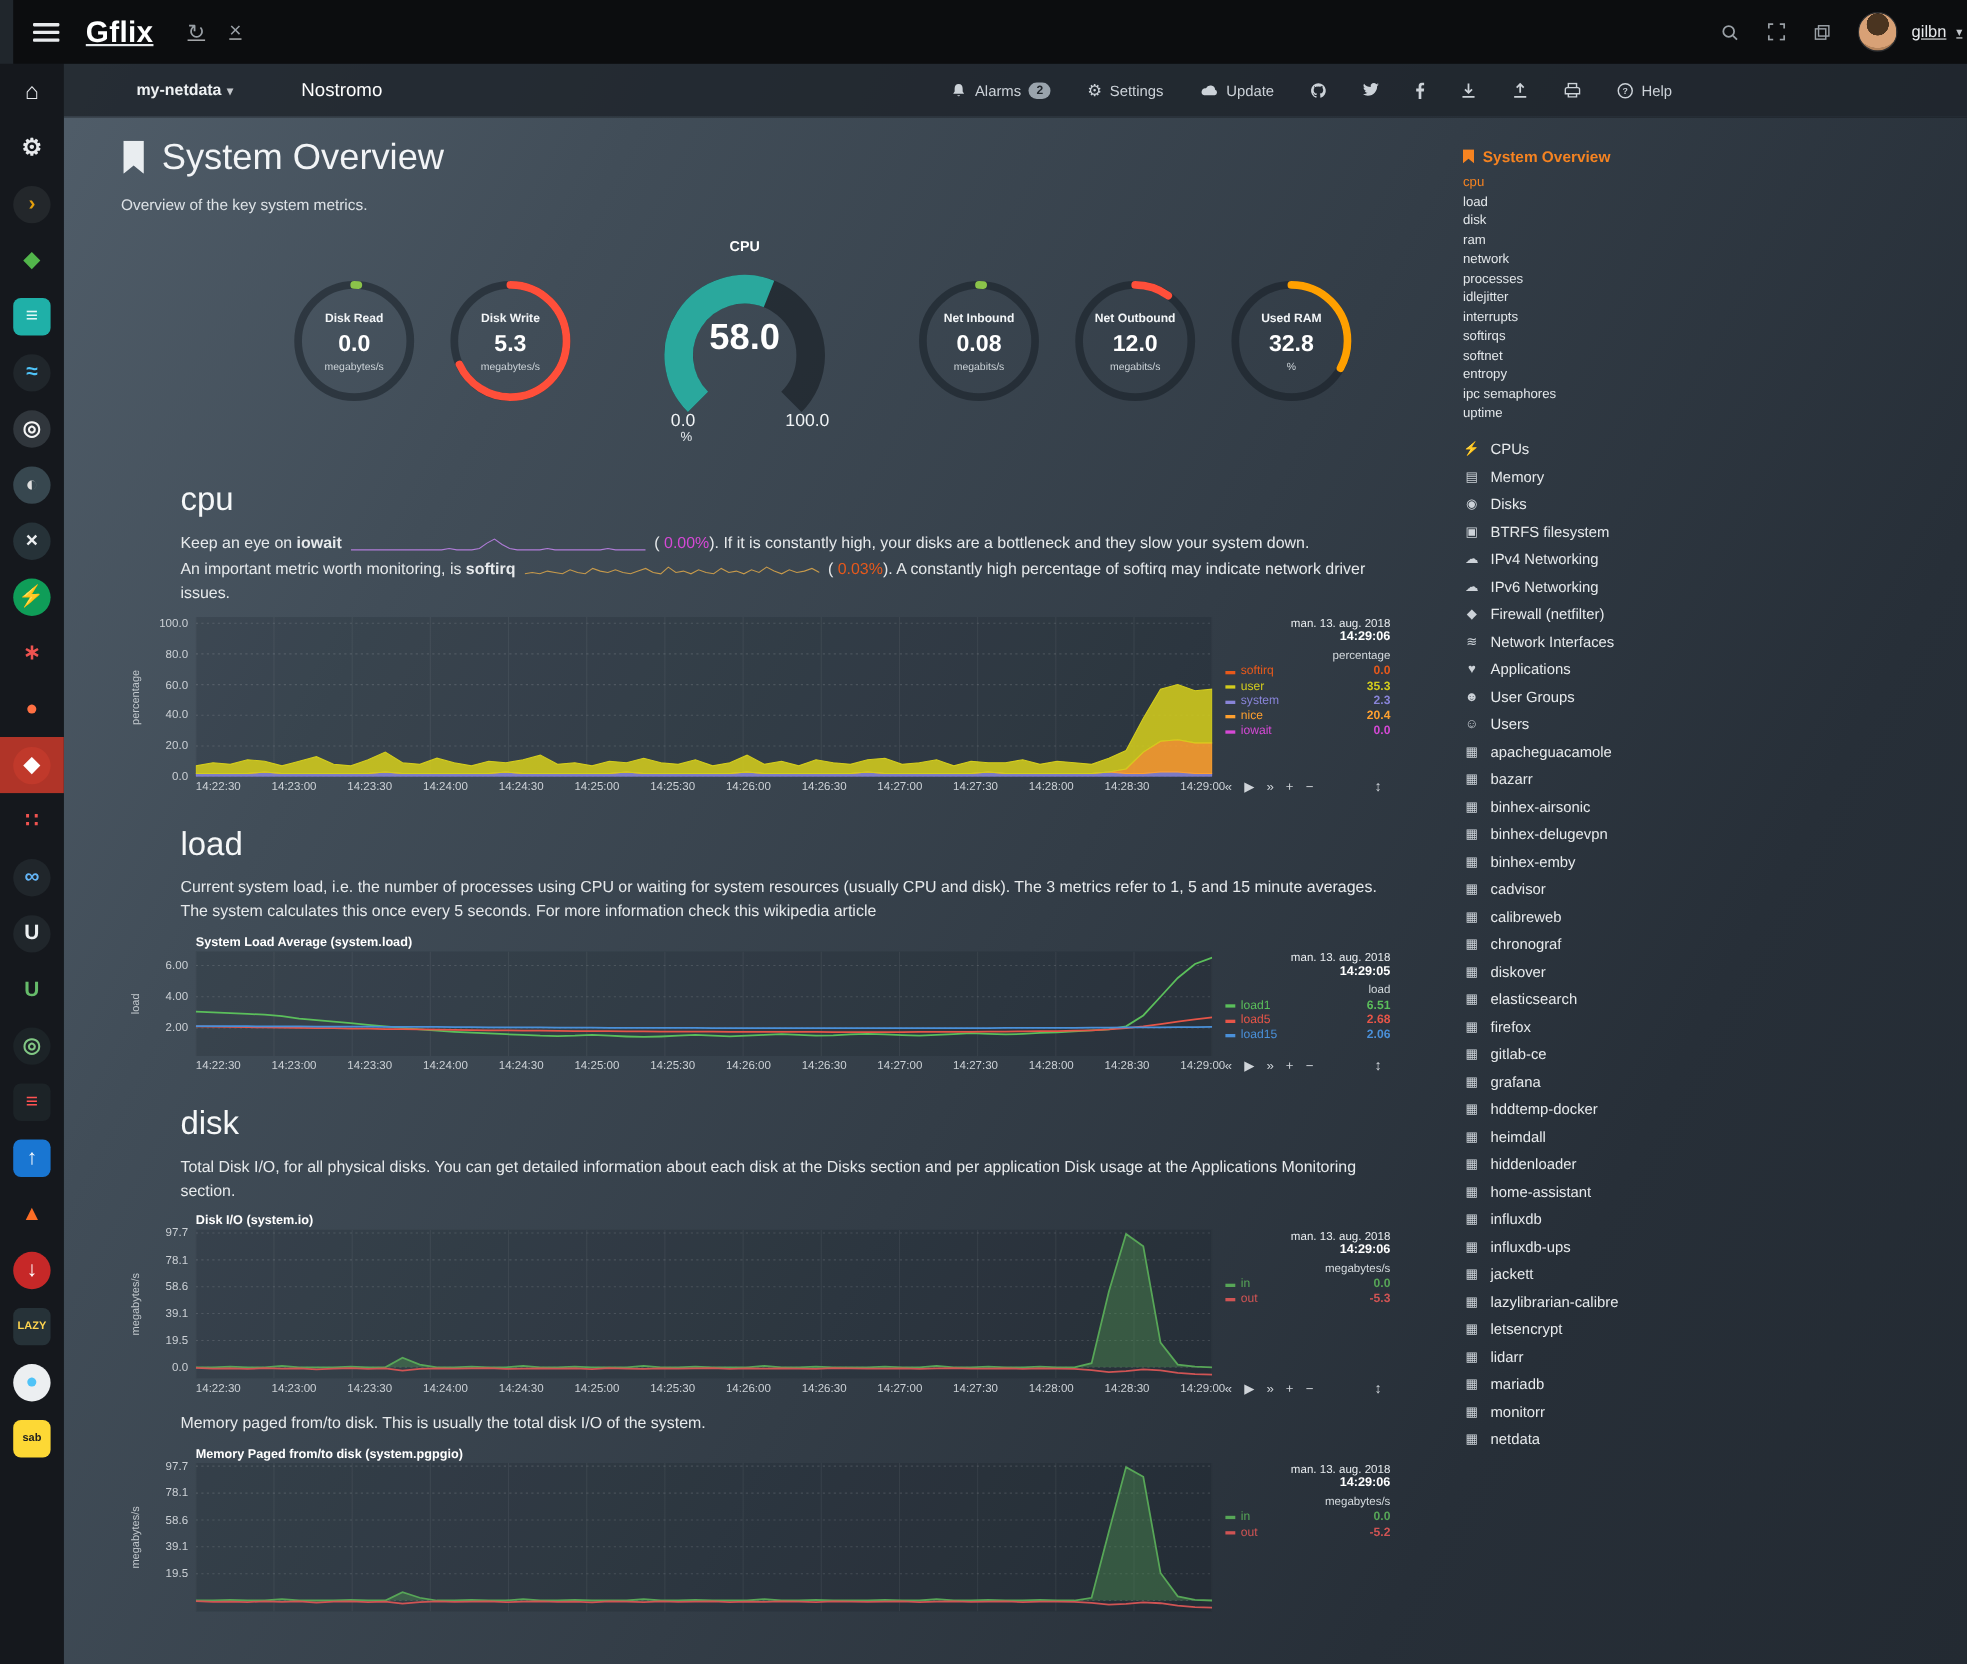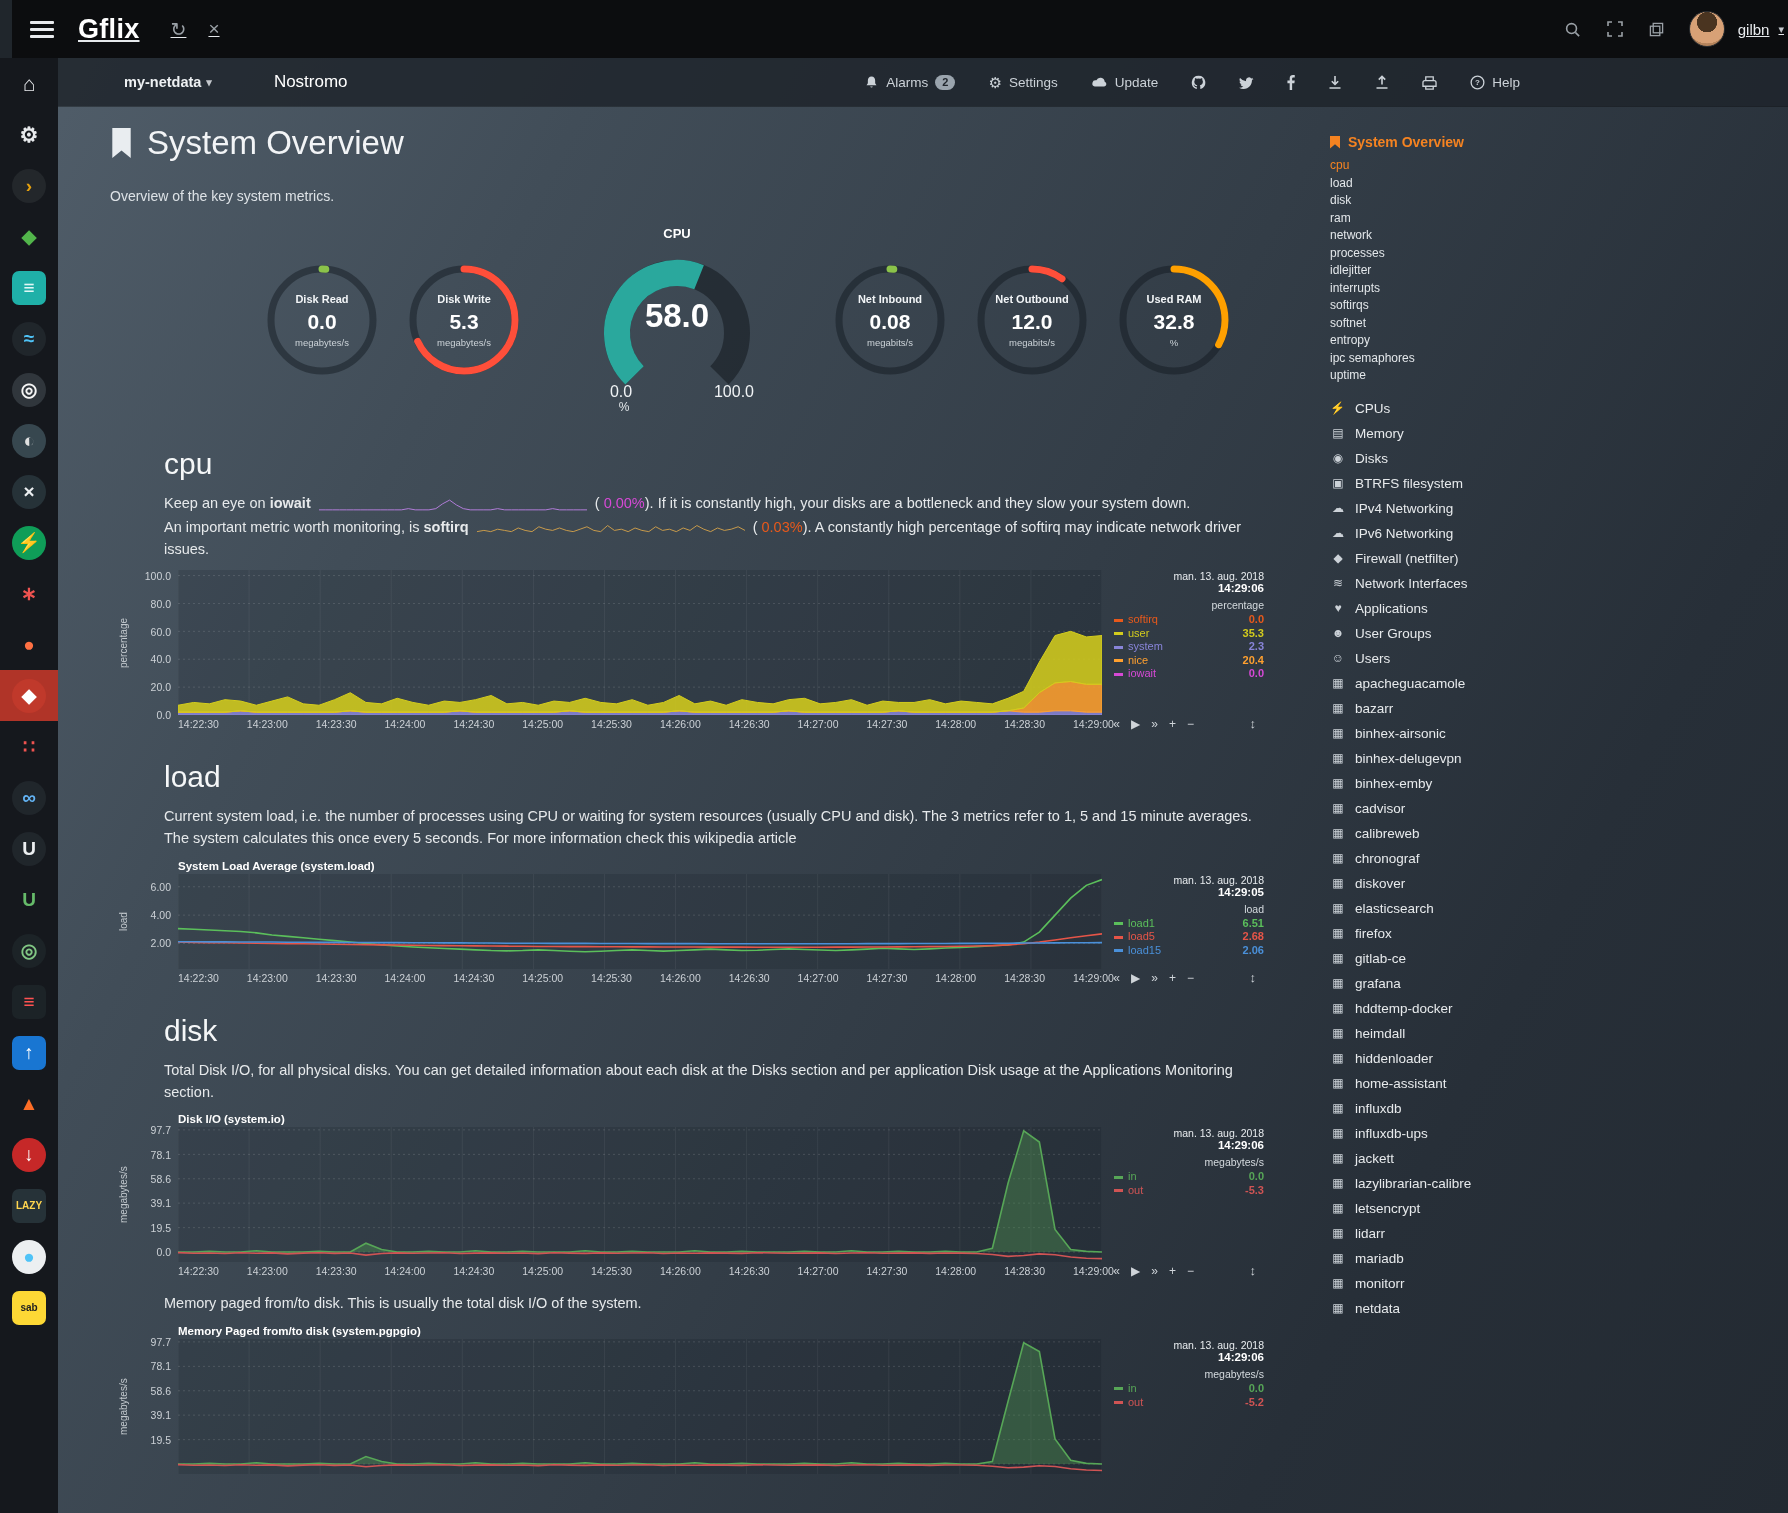--- a/index.html
+++ b/index.html
@@ -27,30 +27,30 @@
   .app-ic.cir{border-radius:50%}
   .app-ic.rsq{border-radius:7px}
   
   .nd-root{position:absolute;left:58px;top:58px;right:0;bottom:0;
     background:linear-gradient(118deg,#505d69 0%,#414d58 22%,#333d47 52%,#272f38 78%,#232a32 100%)}
   .nd-header{position:absolute;left:0;top:0;right:0;height:48px;background:rgba(30,36,43,.85);
     display:flex;align-items:center;padding:0 268px 0 18px;box-shadow:0 1px 0 rgba(0,0,0,.35);z-index:10}
   .nd-server{font-size:14.5px;font-weight:bold;color:#eef1f3;margin-left:48px;cursor:pointer;
     display:flex;align-items:center}
   .nd-host{font-size:17px;color:#fff;margin-left:62px}
-  .nd-right{margin-left:auto;display:flex;align-items:flex-end;gap:33px;color:#ccd2d8;font-size:13.5px}
+  .nd-right{margin-left:auto;display:flex;align-items:flex-start;gap:33px;color:#ccd2d8;font-size:13.5px}
   .nd-mi{display:flex;align-items:center;gap:7px;cursor:pointer;white-space:nowrap}
   .nd-mi svg{display:block}
   .badge{background:#9aa4ad;color:#20262c;font-size:11px;font-weight:bold;border-radius:9px;
     padding:1.5px 7px}
   .gear-gl{font-size:15px;line-height:1}
   
   .nd-main{position:absolute;left:0;top:48px;width:1290px;bottom:0;padding:18px 0 0 52px;overflow:hidden}
   .pg-title{display:flex;align-items:center;gap:14px;font-size:33px;color:#f2f4f6}
-  .pg-sub{font-size:14px;color:#dde2e6;margin-top:26px}
+  .pg-sub{font-size:14px;color:#dde2e6;margin-top:16px}
   .gauges{display:flex;align-items:center;margin:22px 0 0 150px;gap:18px}
   .gauge-ring{width:124px;text-align:center}
   .gauge-cpu{width:210px;text-align:center;margin:0 28px}
   .gauge-cpu .g-title{font-size:13px;font-weight:bold;color:#fff;margin-bottom:0}
   .section{padding-left:8px}
   .sec-h{font-size:30px;font-weight:400;color:#f5f7f8;margin:30px 0 12px 46px}
   .sec-p{font-size:14.5px;line-height:1.5;color:#e6e9eb;max-width:1092px;margin:2px 0 2px 46px}
   .sec-p b{font-weight:bold}
   .spark{display:inline-block;vertical-align:middle;width:268px;height:15px;margin:0 4px}
   code.pth{background:#49535c;color:#e6ebef;border-radius:3px;padding:1px 6px;

